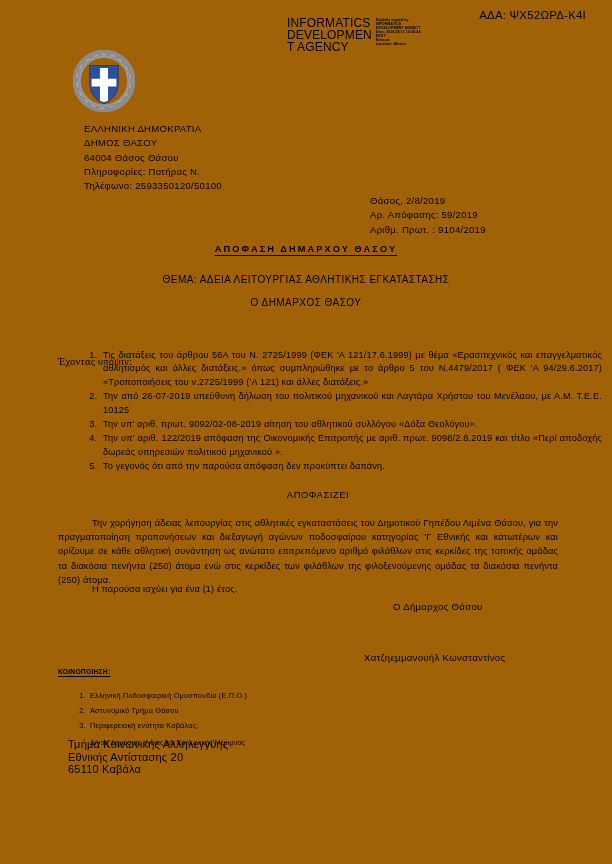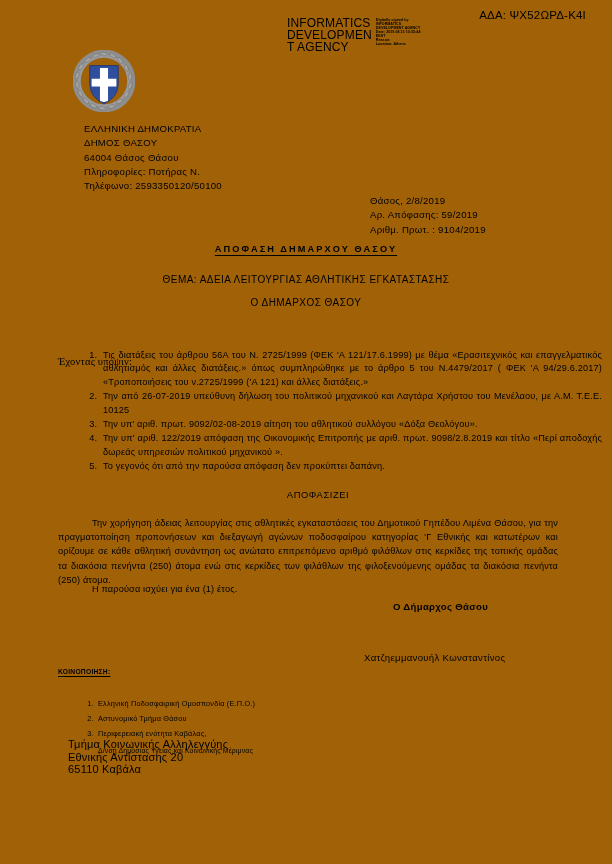--- a/index.html
+++ b/index.html
@@ -178,21 +178,20 @@
     text-indent: 34px;
   }
 
   
   .sig-role {
     position: absolute;
     top: 601px;
     left: 393px;
     font-size: 9.6px;
     letter-spacing: 0.3px;
-    font-weight: bold;
   }
   .sig-name {
     position: absolute;
     top: 652px;
     left: 364px;
     font-size: 9.6px;
     letter-spacing: 0.3px;
   }
 
   
@@ -204,21 +203,21 @@
     font-weight: bold;
     letter-spacing: 0.25px;
     text-decoration: underline;
     text-underline-offset: 2px;
   }
   ol.cc-list {
     position: absolute;
     top: 680px;
     left: 58px;
     width: 330px;
-    margin: 16px;
+    margin: 8px;
     padding: 0 0 0 22px;
     font-size: 7.3px;
     line-height: 15.2px;
     letter-spacing: 0.2px;
   }
   ol.cc-list li { padding-left: 2px; }
   .cc-sub {
     display: block;
     margin-top: 1px;
     font-size: 6.9px;

